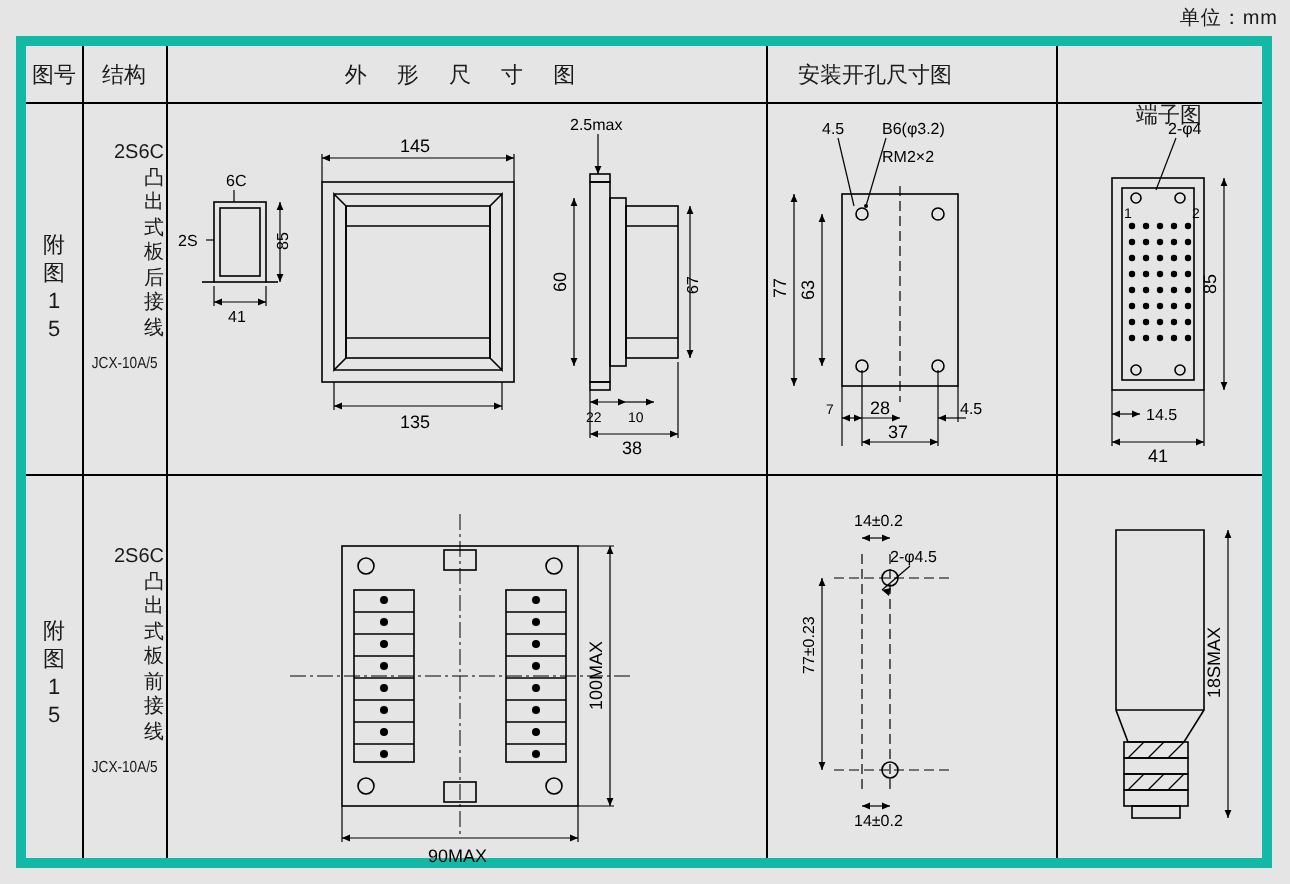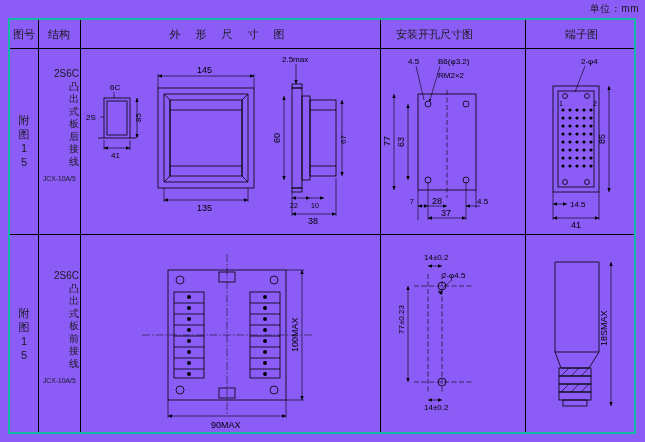--- a/index.html
+++ b/index.html
@@ -1,21 +1,21 @@
 <!DOCTYPE html>
 <html><head>
 <meta charset="utf-8">
 <style>
   html,body{margin:0;padding:0;background:#ffffff;}
   body{font-family:"Liberation Sans","DejaVu Sans",sans-serif;color:#1a1a1a;}
-  #page{position:relative;width:645px;height:442px;overflow:hidden;background:#8b5cf6;}
+  #page{position:relative;width:645px;height:442px;overflow:hidden;background:#e5e5e5;}
 
   .unit{position:absolute;right:6px;top:2px;font-size:10px;letter-spacing:.5px;}
 
-  .table{position:absolute;left:8px;top:18px;width:628px;height:416px;border:2px solid #14b8a6;box-sizing:border-box;}
+  .table{position:absolute;left:8px;top:18px;width:628px;height:416px;border:5px solid #14b8a6;box-sizing:border-box;}
 
   
   .vline{position:absolute;top:0;bottom:0;width:0;border-left:1px solid #000;}
   .hline{position:absolute;left:0;right:0;height:0;border-top:1px solid #000;}
 
   .hdr{position:absolute;top:0;height:28px;display:flex;align-items:center;justify-content:center;font-size:11px;}
   .hdr.wide{letter-spacing:6px;}
 
   .rowlabel{position:absolute;width:28px;display:flex;flex-direction:column;align-items:center;justify-content:center;font-size:11px;line-height:14px;}
 
@@ -48,21 +48,21 @@
     <div class="vline" style="left:370px;"></div>
     <div class="vline" style="left:515px;"></div>
 
     <div class="hline" style="top:28px;"></div>
     <div class="hline" style="top:214px;"></div>
 
     <div class="hdr" style="left:0;width:28px;">图号</div>
     <div class="hdr wide" style="left:70px;width:300px;">外 形 尺 寸 图</div>
     <div class="hdr" style="left:28px;width:42px;">结构</div>
     <div class="hdr" style="left:352px;width:145px;">安装开孔尺寸图</div>
-    <div class="hdr" style="left:515px;width:113px;">端子图</div>
+    <div class="hdr" style="left:515px;width:113px;margin-top:20px;">端子图</div>
 
     <div class="rowlabel" style="left:0;top:28px;height:186px;">
       <span>附</span>
       <span>图</span>
       <span>1</span>
       <span>5</span>
     </div>
 
     <div class="struct" style="left:29px;top:48px;">
       <div class="code">2S6C</div>

